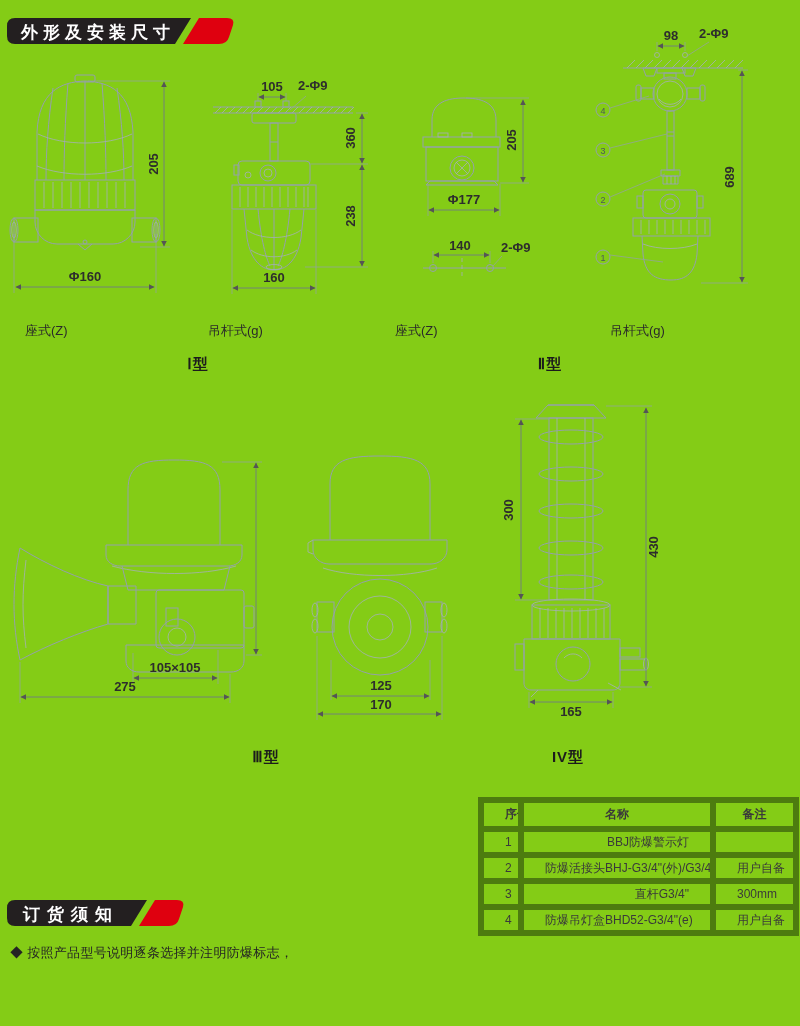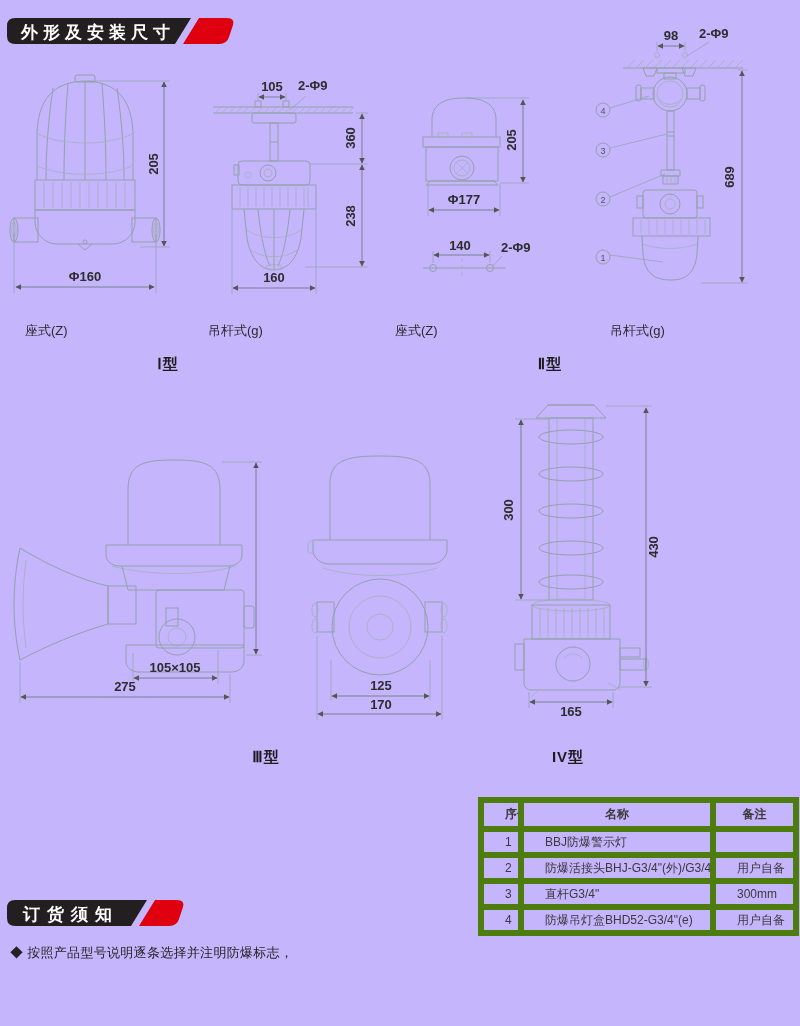--- a/index.html
+++ b/index.html
@@ -1,36 +1,36 @@
 <!DOCTYPE html>
 <html><head>
 <meta charset="utf-8">
 <style>
   html,body{margin:0;padding:0;background:#fff;}
-  .page{position:relative;width:800px;height:1026px;background:#c4b5fd;overflow:hidden;
+  .page{position:relative;width:800px;height:1026px;background:#84cc16;overflow:hidden;
         font-family:"Liberation Sans",sans-serif;}
   .abs{position:absolute;}
   .caption{position:absolute;font-size:13px;color:#2a2a2a;text-align:left;width:90px;}
   .typelabel{position:absolute;font-size:15px;font-weight:700;color:#1c1c1c;text-align:center;width:80px;letter-spacing:1px;}
   
   .draw{stroke:#94a1aa;fill:none;stroke-width:1;}
   .draw2{stroke:#a5b0b8;fill:none;stroke-width:0.8;}
   .dim{stroke:#6f7b85;fill:none;stroke-width:0.9;}
   .ext{stroke:#94a1aa;fill:none;stroke-width:0.7;}
   text.dimtxt{fill:#2d2d2d;font-size:13px;font-weight:600;font-family:"Liberation Sans",sans-serif;}
   text.balloontxt{fill:#4a565e;font-size:9px;font-family:"Liberation Sans",sans-serif;}
   text.bannertxt{fill:#ffffff;font-weight:700;font-family:"Liberation Sans",sans-serif;}
   
   table.parts{position:absolute;left:478px;top:797px;border-collapse:collapse;table-layout:fixed;
               width:315px;font-size:12px;color:#3a3a3a;}
   table.parts th,table.parts td{border:6px solid #4d7c0f;padding:0 21px;overflow:hidden;white-space:nowrap;}
   table.parts th{height:23px;font-weight:600;text-align:center;}
   table.parts td{height:20px;}
   td.c{text-align:center;}
-  td.l{text-align:left;padding-left:7px;}
+  td.l{text-align:right;padding-left:7px;}
   .note-line{position:absolute;font-size:13px;color:#242424;white-space:nowrap;letter-spacing:0.3px;text-align:right;}
 </style>
 </head>
 <body>
 
 <div class="page">
 
   <svg width="0" height="0" style="position:absolute">
     <defs>
       <marker id="arr" viewBox="0 0 10 10" refX="9" refY="5" markerWidth="6.5" markerHeight="6.5" orient="auto-start-reverse">
@@ -104,21 +104,21 @@
       <line class="dim" x1="152" y1="95" x2="152" y2="196" marker-start="url(#arr)" marker-end="url(#arr)"></line>
       <line class="dim" x1="23" y1="218" x2="105" y2="218" marker-start="url(#arr)" marker-end="url(#arr)"></line>
       <text class="dimtxt" x="62" y="21" text-anchor="middle">105</text>
       <text class="dimtxt" x="88" y="20">2-Φ9</text>
       <text class="dimtxt" transform="translate(145,68) rotate(-90)" text-anchor="middle">360</text>
       <text class="dimtxt" transform="translate(145,146) rotate(-90)" text-anchor="middle">238</text>
       <text class="dimtxt" x="64" y="212" text-anchor="middle">160</text>
     </g>
   </svg>
   <div class="caption" style="left:208px;top:322px">吊杆式(g)</div>
-  <div class="typelabel" style="left:128px;top:355px">Ⅰ型</div>
+  <div class="typelabel" style="left:158px;top:355px">Ⅰ型</div>
 
   <svg class="abs" style="left:398px;top:82px" width="190" height="220" viewBox="0 0 190 220">
     <g class="draw">
       <path d="M34,55 L34,38 C34,20 50,16 66,16 C82,16 98,20 98,38 L98,55"></path>
       <rect x="25" y="55" width="77" height="10"></rect>
       <rect class="draw2" x="40" y="51" width="10" height="4"></rect>
         <rect class="draw2" x="64" y="51" width="10" height="4"></rect>
       <rect x="28" y="65" width="72" height="34"></rect>
       <circle cx="64" cy="86" r="12"></circle>
         <circle class="draw2" cx="64" cy="86" r="8"></circle>

